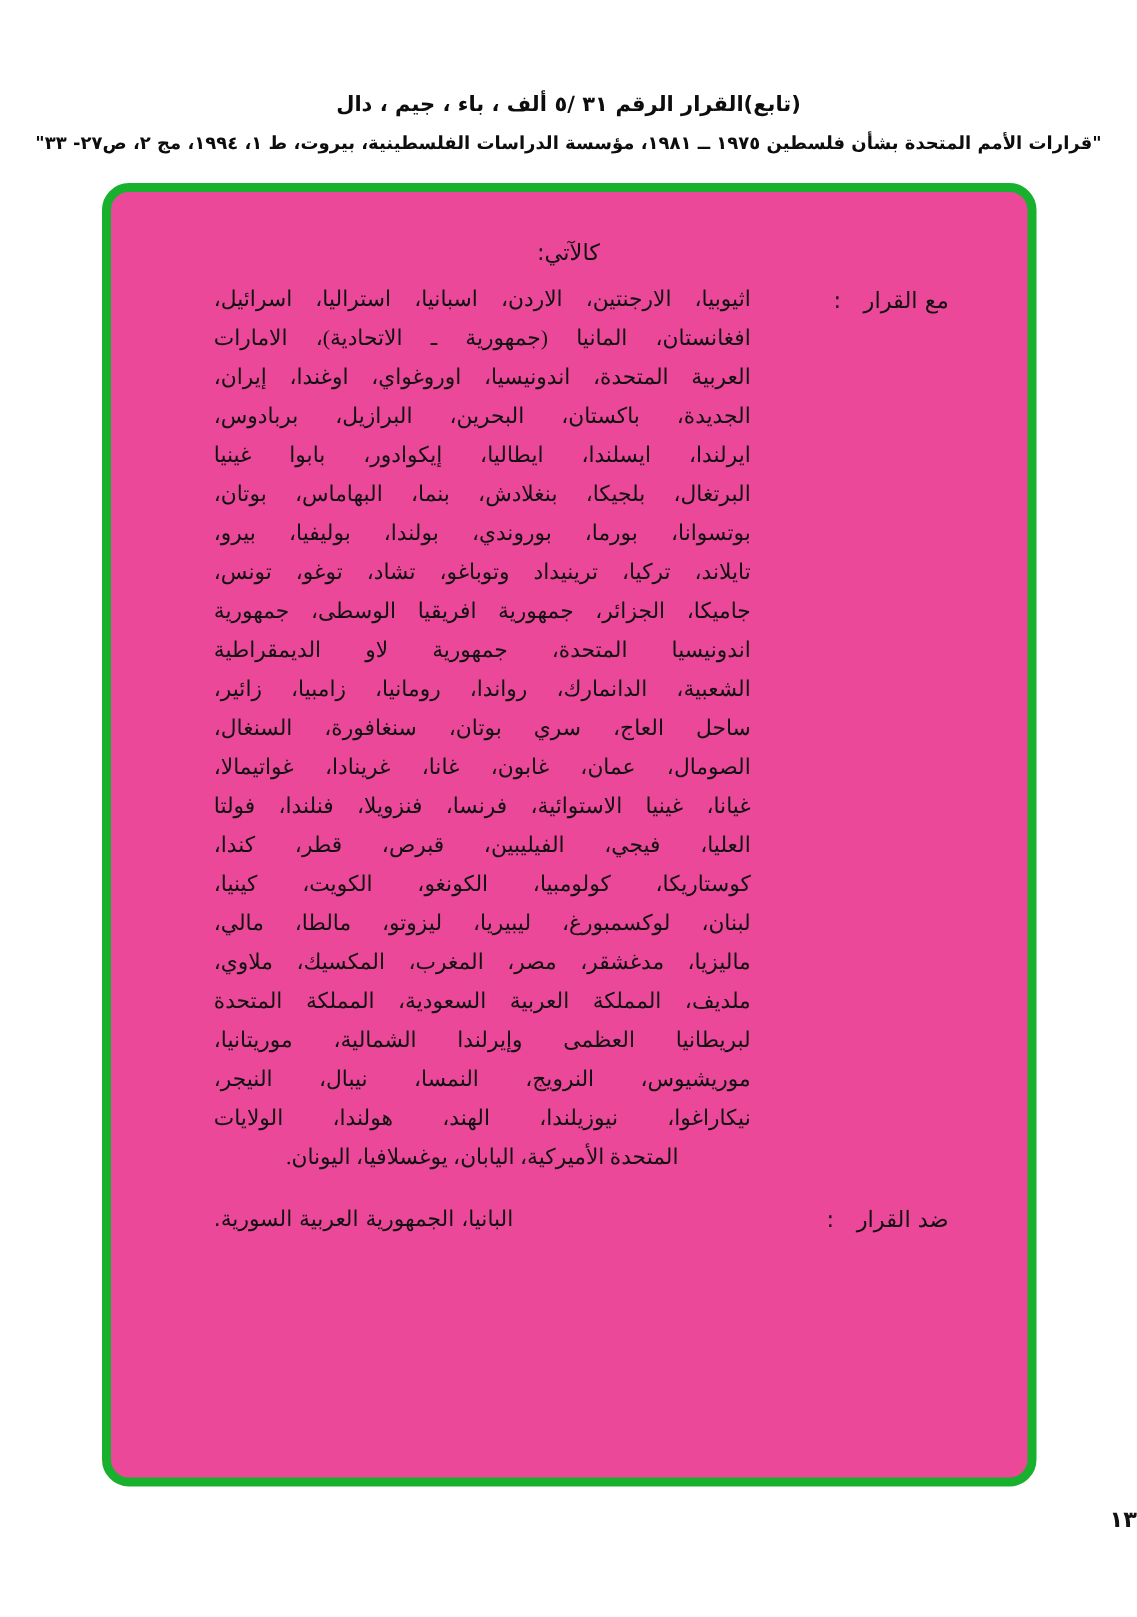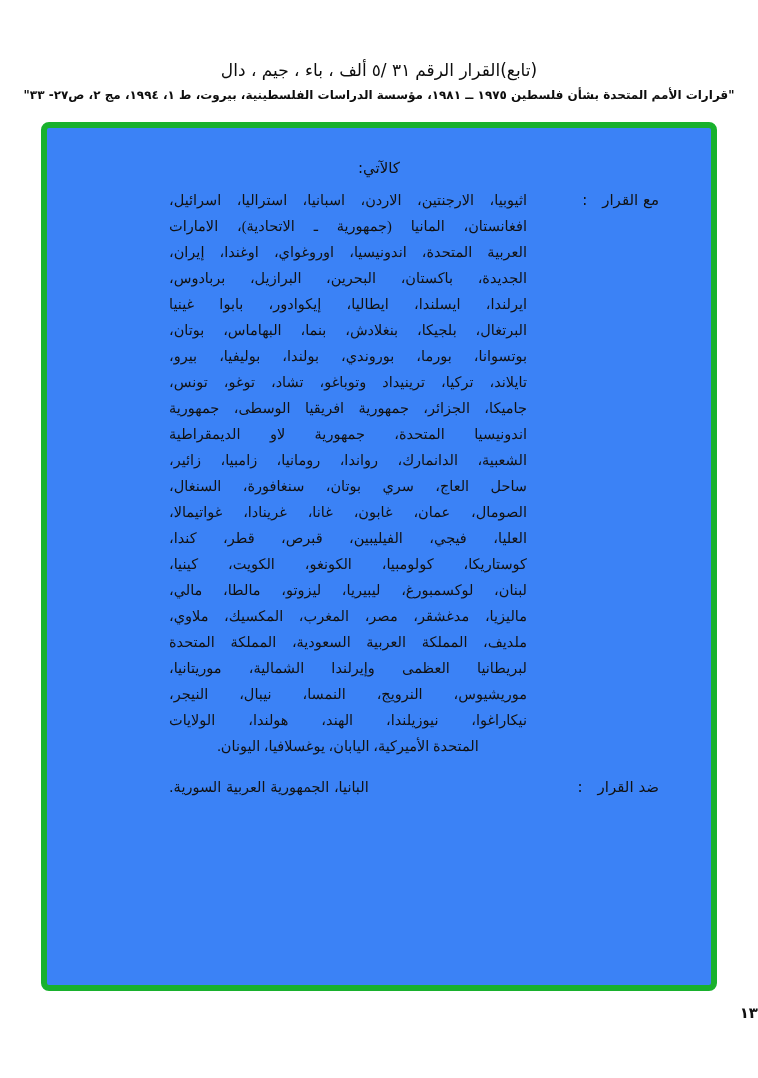--- a/index.html
+++ b/index.html
@@ -8,47 +8,47 @@
     background: #ffffff;
     font-family: "DejaVu Sans", sans-serif;
     color: #111111;
     direction: rtl;
   }
   .page { position: relative; width: 758px; height: 1078px; overflow: hidden; }
 
   .doc-title {
     margin-top: 58px;
     text-align: center;
-    font-weight: normal;
-    font-size: 17px;
+    font-weight: bold;
+    font-size: 14px;
     line-height: 24px;
     color: #0d0d0d;
     white-space: nowrap;
   }
   .doc-title .num { direction: ltr; unicode-bidi: isolate; margin: 0 5px; }
 
   .doc-source {
     margin-top: 5px;
     text-align: center;
     font-weight: bold;
     font-size: 12px;
     line-height: 16px;
     color: #0d0d0d;
     white-space: nowrap;
   }
 
   .green-box {
     box-sizing: border-box;
-    width: 676px;
+    width: 623px;
     height: 869px;
     margin: 19px auto 0 auto;
     border: 6px solid #18b12d;
-    border-radius: 8px;
+    border-radius: 18px;
     padding-top: 28px;
-    background: #3b82f6;
+    background: #ec4899;
   }
 
   .intro {
     text-align: center;
     font-size: 15px;
     line-height: 24px;
     margin-bottom: 7px;
   }
 
   .entry { display: flex; padding-right: 52px; }
@@ -110,20 +110,21 @@
         <div class="jline">الجديدة، باكستان، البحرين، البرازيل، بربادوس،</div>
         <div class="jline">ايرلندا، ايسلندا، ايطاليا، إيكوادور، بابوا غينيا</div>
         <div class="jline">البرتغال، بلجيكا، بنغلادش، بنما، البهاماس، بوتان،</div>
         <div class="jline">بوتسوانا، بورما، بوروندي، بولندا، بوليفيا، بيرو،</div>
         <div class="jline">تايلاند، تركيا، ترينيداد وتوباغو، تشاد، توغو، تونس،</div>
         <div class="jline">جاميكا، الجزائر، جمهورية افريقيا الوسطى، جمهورية</div>
         <div class="jline">اندونيسيا المتحدة، جمهورية لاو الديمقراطية</div>
         <div class="jline">الشعبية، الدانمارك، رواندا، رومانيا، زامبيا، زائير،</div>
         <div class="jline">ساحل العاج، سري بوتان، سنغافورة، السنغال،</div>
         <div class="jline">الصومال، عمان، غابون، غانا، غرينادا، غواتيمالا،</div>
+        <div class="jline">غيانا، غينيا الاستوائية، فرنسا، فنزويلا، فنلندا، فولتا</div>
         <div class="jline">العليا، فيجي، الفيليبين، قبرص، قطر، كندا،</div>
         <div class="jline">كوستاريكا، كولومبيا، الكونغو، الكويت، كينيا،</div>
         <div class="jline">لبنان، لوكسمبورغ، ليبيريا، ليزوتو، مالطا، مالي،</div>
         <div class="jline">ماليزيا، مدغشقر، مصر، المغرب، المكسيك، ملاوي،</div>
         <div class="jline">ملديف، المملكة العربية السعودية، المملكة المتحدة</div>
         <div class="jline">لبريطانيا العظمى وإيرلندا الشمالية، موريتانيا،</div>
         <div class="jline">موريشيوس، النرويج، النمسا، نيبال، النيجر،</div>
         <div class="jline">نيكاراغوا، نيوزيلندا، الهند، هولندا، الولايات</div>
         <div class="jline lastline">المتحدة الأميركية، اليابان، يوغسلافيا، اليونان.</div>
       </div>

